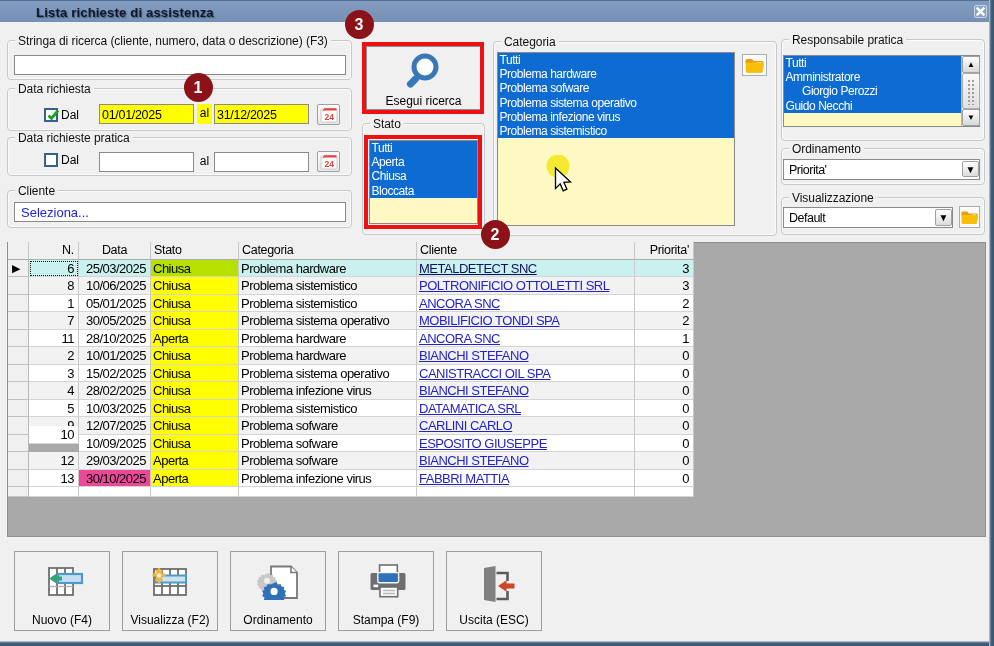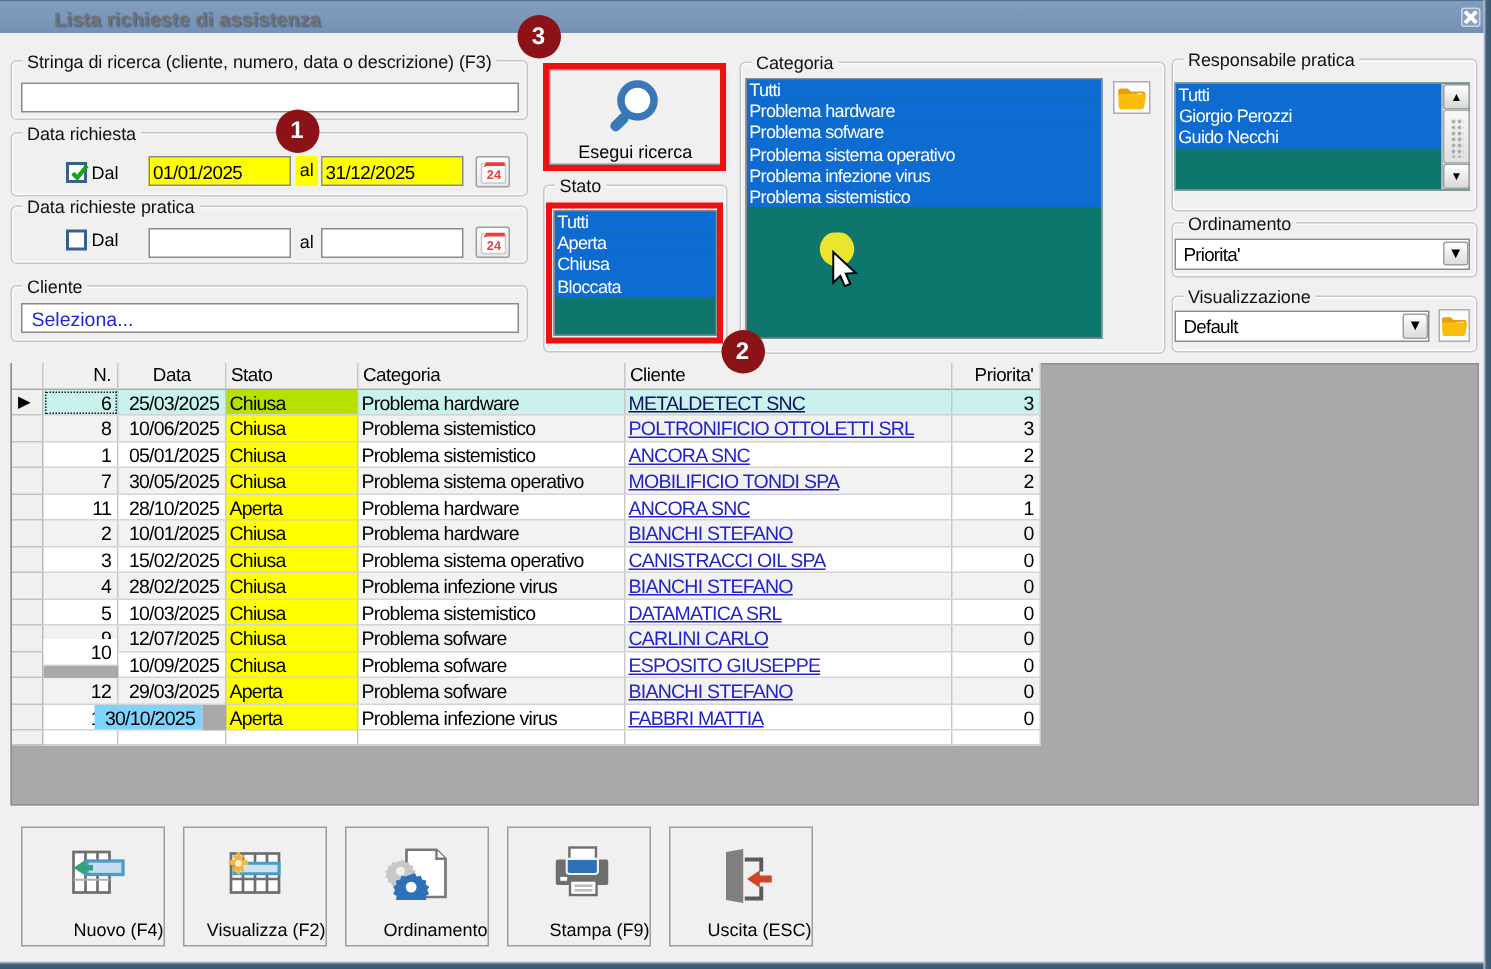--- a/index.html
+++ b/index.html
@@ -1,27 +1,27 @@
 <!DOCTYPE html>
 <html><head><meta charset="utf-8"><style>
 * { margin:0; padding:0; box-sizing:border-box; }
 html,body { width:994px; height:646px; overflow:hidden; }
 body { font-family:"Liberation Sans", sans-serif; position:relative; background:#f0f0f0; }
 #win { position:absolute; left:0; top:0; width:994px; height:646px; background:#f0f0f0; }
 #titlebar { position:absolute; left:0; top:0; width:994px; height:22px;
   background:linear-gradient(#829bc0 0%, #7d97ba 50%, #7490b4 100%);
   border-top:1px solid #51708f; }
-#title { position:absolute; left:4px; top:5px; color:#737373; font-size:13px; font-weight:bold; letter-spacing:0.2px;
+#title { position:absolute; left:4px; top:5px; color:#0f172a; font-size:13px; font-weight:bold; letter-spacing:0.2px;
   text-shadow:1px 1px 1px rgba(40,60,90,.6);padding-left:32px; }
 #closebtn { position:absolute; left:974px; top:5px; width:13px; height:13px; background:#8aa2c2;
   border:1px solid #c8d4e4; border-radius:2px; display:flex; align-items:center; justify-content:center; }
 .gb { position:absolute; border:1px solid #c3c9cd; border-radius:4px; box-shadow:inset 0 0 0 1px #fbfbfb; }
 .gb > span { position:absolute; top:-7px; left:7px; background:#f0f0f0; padding:0 3px; font-size:12px; letter-spacing:-0.05px; color:#111; line-height:15px; white-space:nowrap; }
 .tb { position:absolute; background:#fff; border:1px solid #8a8a8a; }
-.lb { position:absolute; background:#0f766e; border:1px solid #8a8a8a; overflow:hidden; }
+.lb { position:absolute; background:#fef9c3; border:1px solid #8a8a8a; overflow:hidden; }
 .badge { position:absolute; width:29px; height:29px; border-radius:50%; background:#8b1217;
   color:#fff; font-size:16px; font-weight:bold; text-align:center; line-height:29px; z-index:30; }
 .redbox { position:absolute; border:4px solid #ee1111; z-index:20; }
 .cb { position:absolute; width:14px; height:14px; background:#fff; border:2px solid #36618e; }
 .check { position:absolute; left:-1px; top:-3px; }
 .btn { position:absolute; background:#f0f0f0; border:1px solid #8a9094; }
 .calbtn { position:absolute; width:23px; height:21px; background:linear-gradient(#fdfdfd,#e8e8e8); border:1px solid #9aa0a4; border-radius:2px; display:flex; align-items:center; justify-content:center; }
 .foldbtn { position:absolute; background:#fcfcfc; border:1px solid #a8aeb2; display:flex; align-items:center; justify-content:center; }
 .combo { position:absolute; background:#fff; border:1px solid #8a8a8a; font-size:13px; }
 .combo .txt { position:absolute; left:5px; top:3px; font-size:12.5px; letter-spacing:-0.5px; }
@@ -29,21 +29,21 @@
 .hc { position:absolute; background:#f0f0f0; border-right:1px solid #c6c6c6; border-bottom:1px solid #ababab; font-size:12.5px; letter-spacing:-0.3px; color:#000; line-height:17px; overflow:hidden; white-space:nowrap; }
 .gc { position:absolute; border-right:1px solid #c8c8c8; border-bottom:1px solid #d4d4d4; font-size:13px; letter-spacing:-0.5px; line-height:17px; overflow:hidden; white-space:nowrap; }
 .hc.l { padding-left:3px; } .gc.l { padding-left:2px; }
 .hc.r, .gc.r { text-align:right; padding-right:4px; }
 .hc.c { text-align:center; }
 .gc.selc { background:#f0f0f0; border-right:1px solid #b8b8b8; border-bottom:1px solid #c2c2c2; }
 .gc.focus { outline:1px dotted #1a1a1a; outline-offset:-2px; }
 .selarrow { position:absolute; left:4px; top:0px; font-size:11px; color:#000; }
 .lnk { text-decoration:underline; }
 .bbtn { position:absolute; width:96px; height:80px; background:#f0f0f0; border:1px solid #989ea2; text-align:center; font-size:12px; color:#000; }
-.bbtn .lab { position:absolute; bottom:3px; width:100%; text-align:right; }
+.bbtn .lab { position:absolute; bottom:3px; width:100%; text-align:center; }
 .bbtn svg { margin-top:12px; }
 </style></head>
 <body>
 <div id="win"></div>
 <div id="gridback" style="position:absolute;left:7px;top:242px;width:979px;height:295px;background:#a9a9a9;border:1px solid #8e8e8e"></div>
 <div id="titlebar"></div>
 <div id="title">Lista richieste di assistenza</div>
 <div id="closebtn">
     <svg width="13" height="13" viewBox="0 0 13 13">
       <path d="M2 2 L11 11 M11 2 L2 11" stroke="#fff" stroke-width="3" stroke-linecap="butt"></path>
@@ -136,21 +136,22 @@
       <path d="M1.5 7.5 Q1.5 6.8 2.6 6.8 L18.9 6.8 Q20.1 6.8 19.9 8 L18.6 15.6 Q18.4 16.8 17 16.8 L3.4 16.8 Q2.1 16.8 1.9 15.6 Z" fill="#fdc20a"></path>
       <path d="M2.2 9.5 L19.3 7 L19.9 8 L18.6 15.6 Q18.4 16.8 17 16.8 L3.4 16.8 Q2.2 16.8 2 15.6 Z" fill="#f7b908" opacity="0.6"></path>
     </svg>
   </div>
 
 <div class="gb" style="left:781px;top:39px;width:204px;height:102px">
     <span>Responsabile pratica</span>
   </div>
 <div class="lb" style="left:783px;top:55px;width:197px;height:72px">
     <div style="height:14.2px;line-height:14.2px;padding-left:1.5px;background:#0d6bd2;color:#fff;font-size:12px;letter-spacing:-0.45px;white-space:nowrap;overflow:hidden">Tutti</div>
-    <div style="height:14.2px;line-height:14.2px;padding-left:2px;background:#0d6bd2;color:#fff;font-size:12px;letter-spacing:-0.45px;white-space:nowrap;overflow:hidden">Giorgio Perozzi</div>
+    <div style="height:14.2px;line-height:14.2px;padding-left:1.5px;background:#0d6bd2;color:#fff;font-size:12px;letter-spacing:-0.45px;white-space:nowrap;overflow:hidden">Amministratore</div>
+    <div style="height:14.2px;line-height:14.2px;padding-left:18px;background:#0d6bd2;color:#fff;font-size:12px;letter-spacing:-0.45px;white-space:nowrap;overflow:hidden">Giorgio Perozzi</div>
     <div style="height:14.2px;line-height:14.2px;padding-left:1.5px;background:#0d6bd2;color:#fff;font-size:12px;letter-spacing:-0.45px;white-space:nowrap;overflow:hidden">Guido Necchi</div>
   </div>
 <div style="position:absolute;left:961px;top:56px;width:18px;height:70px;background:#f0f0f0;border-left:1px solid #b8b8b8">
   <div style="position:absolute;top:0;left:0;width:18px;height:17px;background:linear-gradient(#fefefe,#d8d8d8);border:1px solid #9aa0a4;border-radius:2px;text-align:center;font-size:8px;line-height:16px">▲</div>
   <div style="position:absolute;top:17px;left:0;width:18px;height:36px;background:linear-gradient(#f8f8f8,#e0e0e0);border:1px solid #a8aeb2;border-radius:2px">
       <div style="position:absolute;left:4px;top:5px;width:9px;height:26px;background-image:radial-gradient(#9aa0a6 1px, transparent 1.2px);background-size:4px 4px"></div>
     </div>
   <div style="position:absolute;bottom:0;left:0;width:18px;height:17px;background:linear-gradient(#fefefe,#d8d8d8);border:1px solid #9aa0a4;border-radius:2px;text-align:center;font-size:8px;line-height:16px">▼</div>
 </div>
 
@@ -266,21 +267,21 @@
 <div class="gc r" style="left:635px;top:434.5px;width:59px;height:17.5px;background:#ffffff">0</div>
 <div class="gc selc" style="left:8px;top:452.0px;width:21px;height:17.5px"></div>
 <div class="gc r" style="left:29px;top:452.0px;width:50px;height:17.5px;background:#f2f2f2">12</div>
 <div class="gc r" style="left:79px;top:452.0px;width:72px;height:17.5px;background:#f2f2f2">29/03/2025</div>
 <div class="gc l" style="left:151px;top:452.0px;width:88px;height:17.5px;background:#ffff00">Aperta</div>
 <div class="gc l" style="left:239px;top:452.0px;width:178px;height:17.5px;background:#f2f2f2">Problema sofware</div>
 <div class="gc l" style="left:417px;top:452.0px;width:218px;height:17.5px;background:#f2f2f2"><span class="lnk" style="color:#2222cc">BIANCHI STEFANO</span></div>
 <div class="gc r" style="left:635px;top:452.0px;width:59px;height:17.5px;background:#f2f2f2">0</div>
 <div class="gc selc" style="left:8px;top:469.5px;width:21px;height:17.5px"></div>
 <div class="gc r" style="left:29px;top:469.5px;width:50px;height:17.5px;background:#ffffff">13</div>
-<div class="gc r" style="left:63px;top:469.5px;width:72px;height:17.5px;background:#7dd3fc">30/10/2025</div>
+<div class="gc r" style="left:79px;top:469.5px;width:72px;height:17.5px;background:#ec4899">30/10/2025</div>
 <div class="gc l" style="left:151px;top:469.5px;width:88px;height:17.5px;background:#ffff00">Aperta</div>
 <div class="gc l" style="left:239px;top:469.5px;width:178px;height:17.5px;background:#ffffff">Problema infezione virus</div>
 <div class="gc l" style="left:417px;top:469.5px;width:218px;height:17.5px;background:#ffffff"><span class="lnk" style="color:#2222cc">FABBRI MATTIA</span></div>
 <div class="gc r" style="left:635px;top:469.5px;width:59px;height:17.5px;background:#ffffff">0</div>
 <div class="gc selc" style="left:8px;top:487.0px;width:21px;height:10px"></div>
 <div class="gc" style="left:29px;top:487.0px;width:50px;height:10px;background:#fff"></div>
 <div class="gc" style="left:79px;top:487.0px;width:72px;height:10px;background:#fff"></div>
 <div class="gc" style="left:151px;top:487.0px;width:88px;height:10px;background:#fff"></div>
 <div class="gc" style="left:239px;top:487.0px;width:178px;height:10px;background:#fff"></div>
 <div class="gc" style="left:417px;top:487.0px;width:218px;height:10px;background:#fff"></div>

